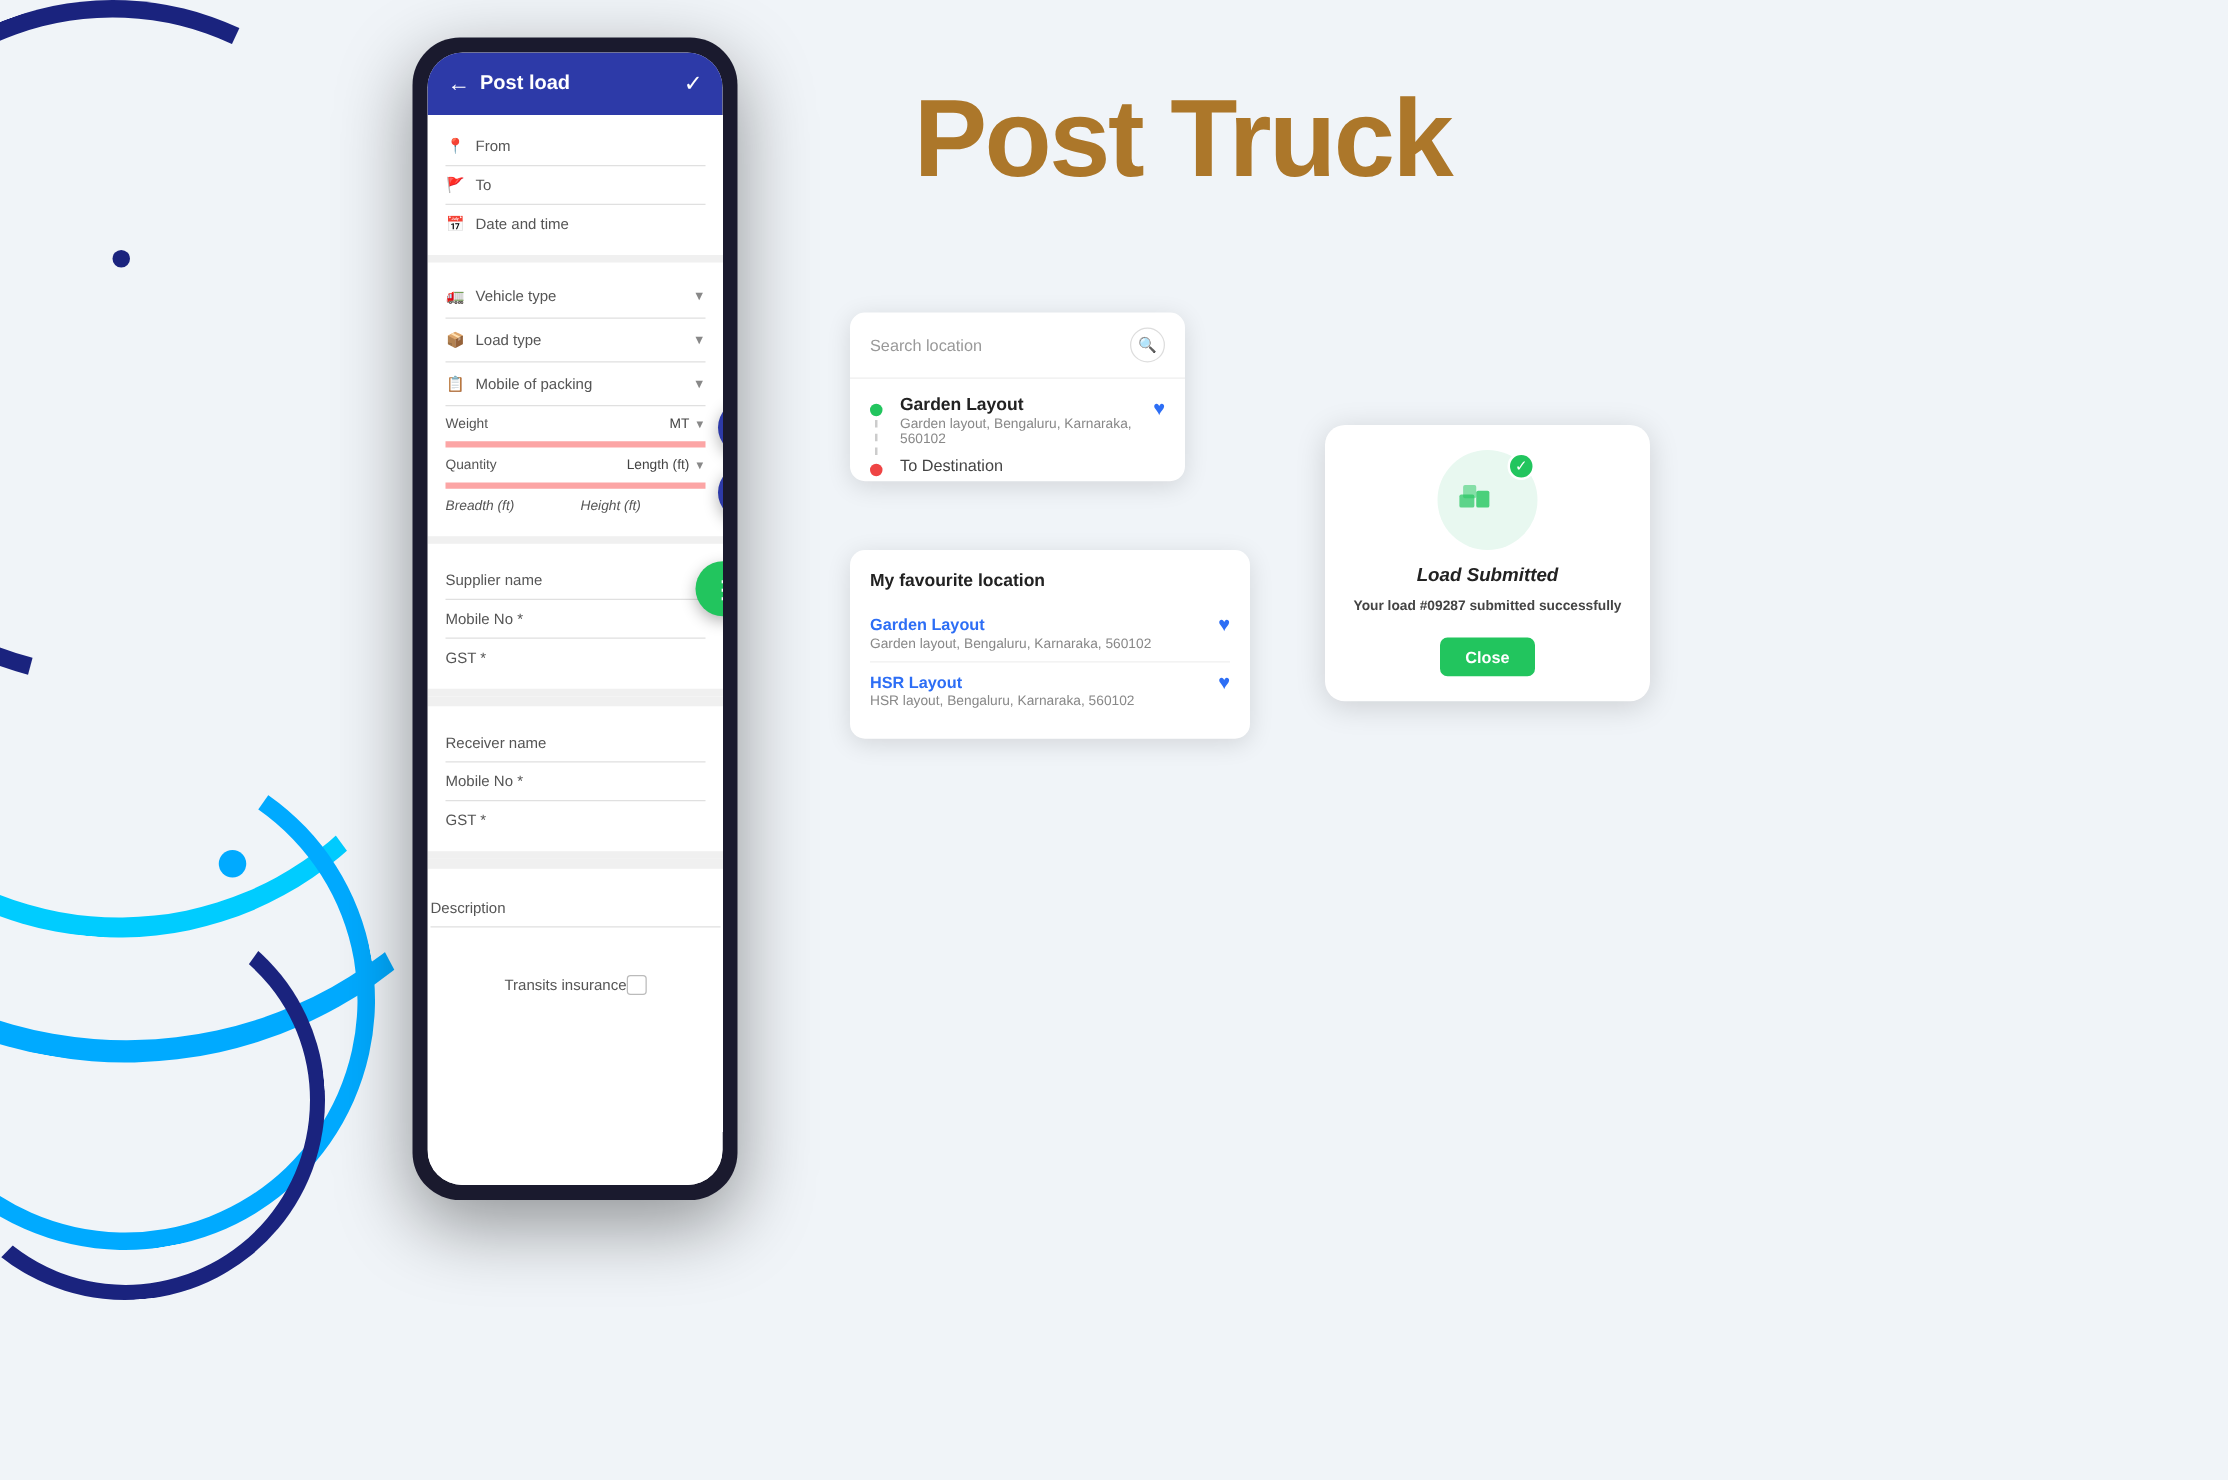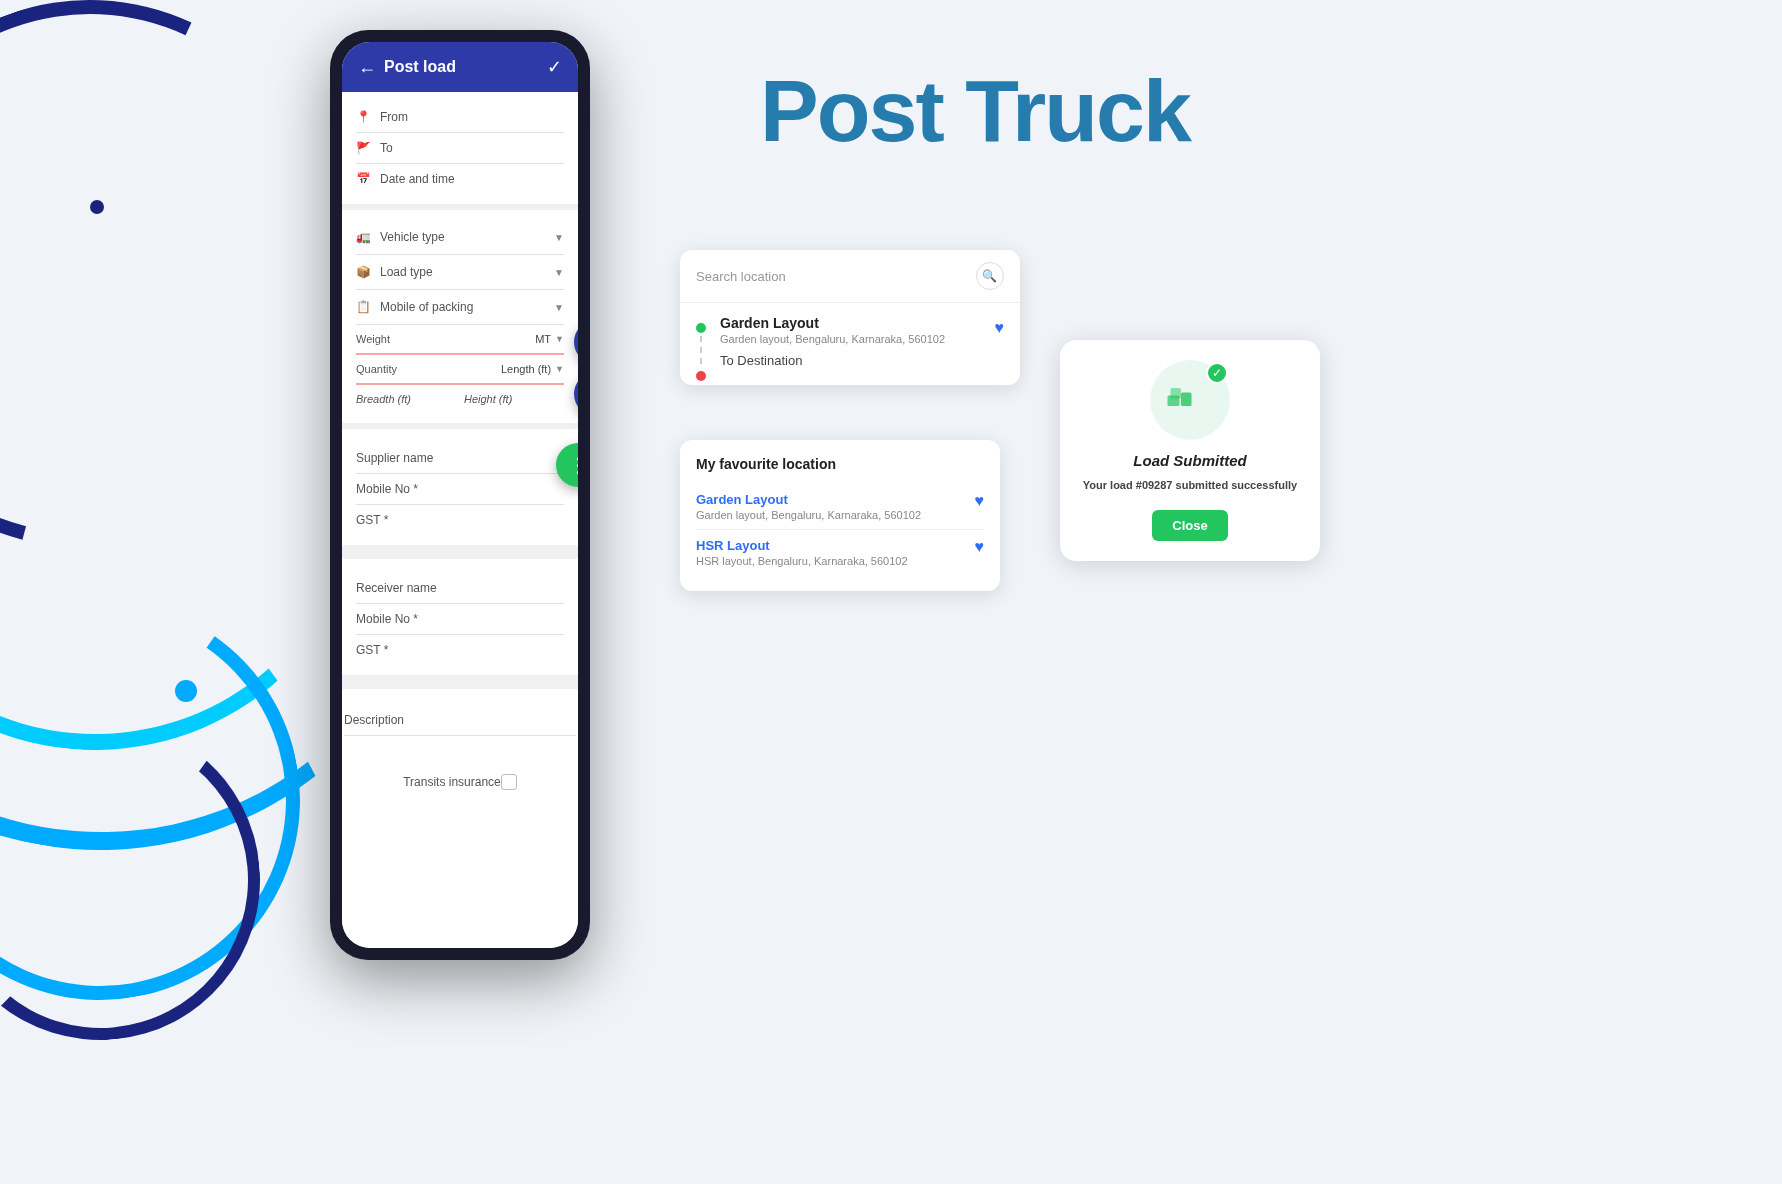--- a/index.html
+++ b/index.html
@@ -82,24 +82,24 @@
       width: 14px; height: 14px;
       background: #1a237e;
       border-radius: 50%;
       top: 200px; left: 90px;
     }
 
     
     .post-truck-title {
       position: absolute;
       top: 60px;
-      left: 760px;
+      left: 731px;
       font-size: 88px;
       font-weight: 900;
-      color: #0369a1;
+      color: #a16207;
       letter-spacing: -2px;
       opacity: 0.85;
       text-align: center;
     }
 
     
     .phone-container {
       position: absolute;
       left: 330px;
       top: 30px;
@@ -209,21 +209,21 @@
     }
 
     .dropdown-field:last-child {
       border-bottom: none;
     }
 
     .two-col {
       display: flex;
       gap: 8px;
       padding: 8px 0;
-      border-bottom: 2px solid #fca5a5;
+      border-bottom: 5px solid #fca5a5;
     }
 
     .col-field {
       flex: 1;
       display: flex;
       align-items: center;
       gap: 4px;
     }
 
     .col-label {
@@ -288,21 +288,21 @@
     .section-gap {
       height: 8px;
       background: #f0f0f0;
     }
 
     
     .search-card {
       position: absolute;
       top: 250px;
       left: 680px;
-      width: 340px;
+      width: 268px;
       background: white;
       border-radius: 12px;
       box-shadow: 0 4px 20px rgba(0,0,0,0.12);
       overflow: hidden;
     }
 
     .search-input-row {
       display: flex;
       align-items: center;
       padding: 12px 16px;

